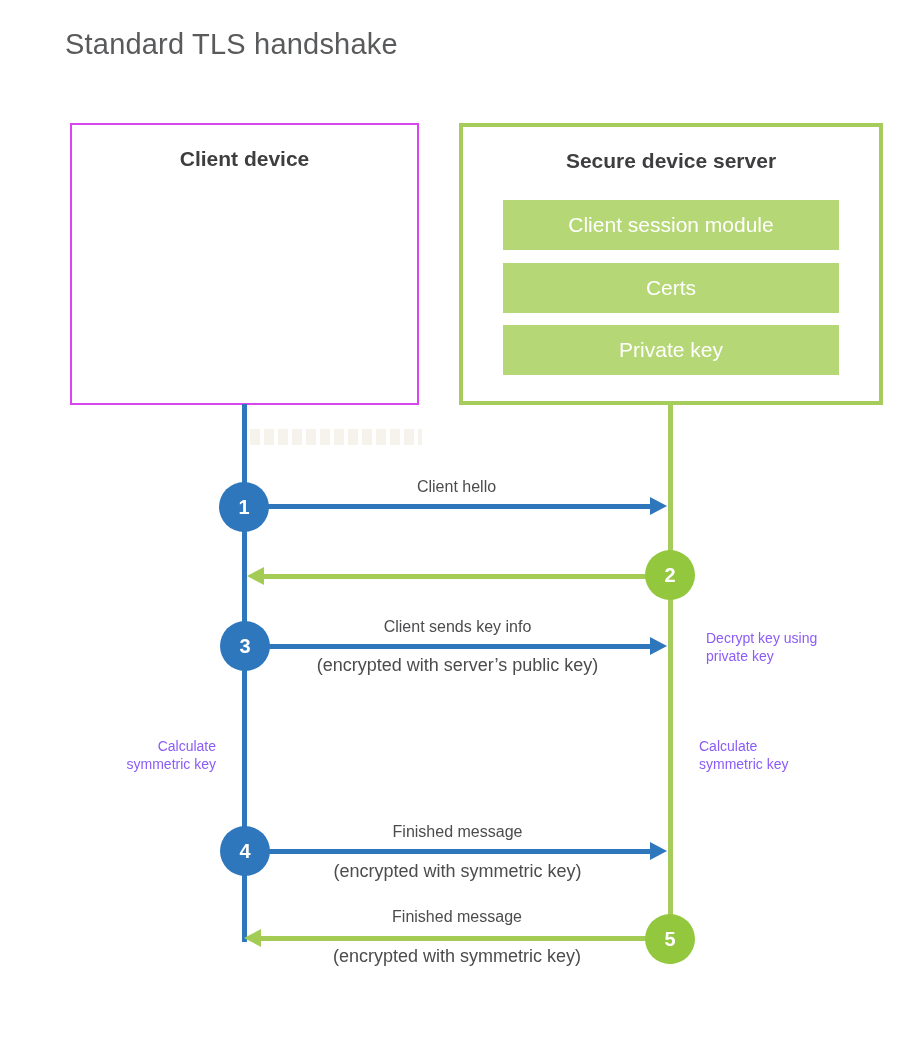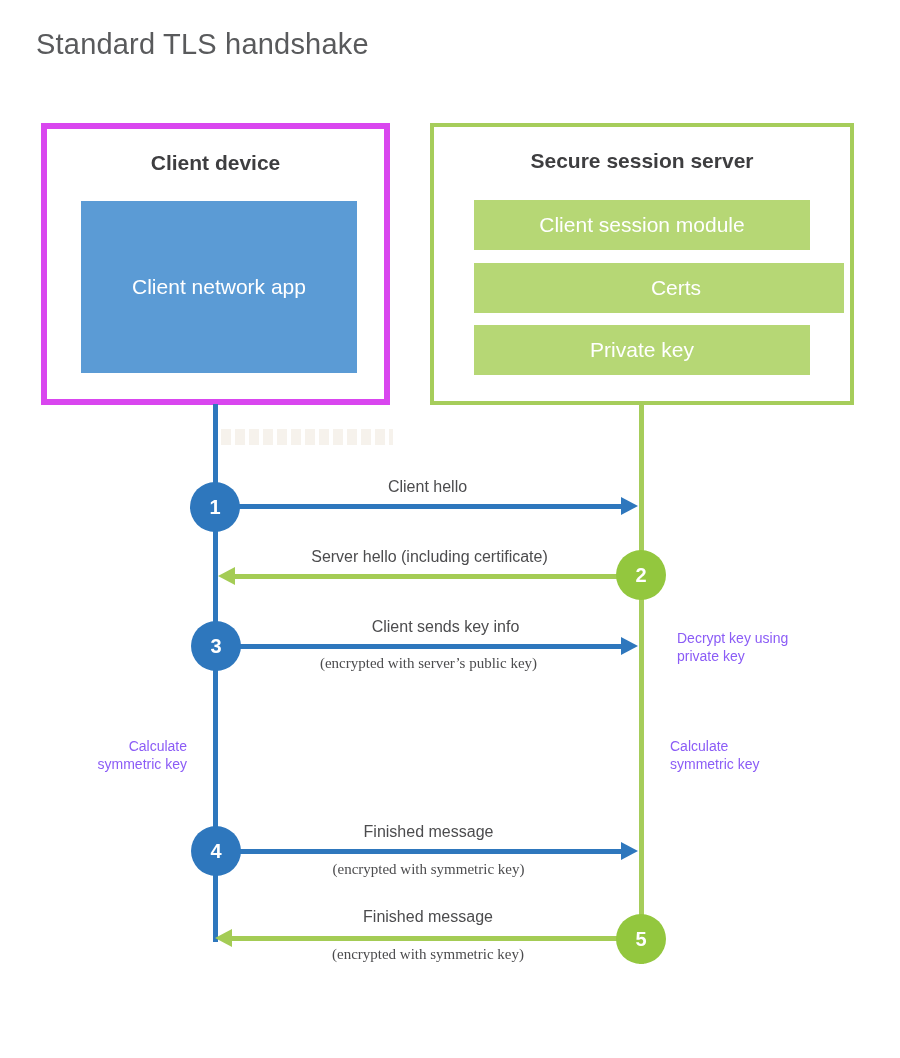--- a/index.html
+++ b/index.html
@@ -4,52 +4,52 @@
 <style>
   html, body { margin: 0; padding: 0; background: #ffffff; }
   .canvas {
     position: relative;
     width: 900px;
     height: 1058px;
     background: #ffffff;
     font-family: "Liberation Sans", sans-serif;
     overflow: hidden;
   }
-  .abs { position: absolute; }
+  .abs { position: absolute; margin-left: 29px; }
 
   
   .diagram-title {
     left: 36px; top: 28px;
     font-size: 29px;
     font-weight: 300;
     color: #595a5c;
     letter-spacing: 0.2px;
   }
 
   
   .actor-box { box-sizing: border-box; background: #ffffff; }
-  .client-box { left: 41px; top: 123px; width: 349px; height: 282px; border: 6px solid #d946ef; }
+  .client-box { left: 41px; top: 123px; width: 349px; height: 282px; border: 2px solid #d946ef; }
   .server-box { left: 430px; top: 123px; width: 424px; height: 282px; border: 4px solid #a6cd5b; }
   .box-title {
     position: absolute; left: 0; top: 22px; width: 100%;
     text-align: center; font-size: 21px; font-weight: 700; color: #3e3e40;
   }
   .client-module {
     position: absolute; left: 34px; top: 72px; width: 276px; height: 172px;
     background: #5b9bd5; color: #ffffff; font-size: 21px;
     display: flex; align-items: center; justify-content: center; text-align: center;
   }
   .client-module span { display: block; width: 220px; line-height: 1.55; }
   .server-bar {
     position: absolute; left: 40px; width: 336px; height: 50px;
     background: #b6d775; color: #ffffff; font-size: 21px;
     display: flex; align-items: center; justify-content: center; text-align: center;
   }
   .bar1 { top: 73px; }
-  .bar2 { top: 136px; padding-left: 34px; }
+  .bar2 { top: 136px; }
   .bar3 { top: 198px; }
 
   
   .lifeline { width: 5px; }
   .lifeline-blue  { left: 213px; top: 404px; height: 538px; background: #2e77bd; }
   .lifeline-green { left: 639px; top: 404px; height: 560px; background: #a6cd5b; }
 
   
   .faint-dashes {
     left: 221px; top: 429px; width: 172px; height: 16px;
@@ -84,24 +84,24 @@
   .circle-blue  { background: #2e77bd; }
   .circle-green { background: #93c73e; }
   .c1 { left: 190px; top: 482px; }
   .c2 { left: 616px; top: 550px; }
   .c3 { left: 191px; top: 621px; }
   .c4 { left: 191px; top: 826px; }
   .c5 { left: 616px; top: 914px; }
 
   
   .msg-label { text-align: center; font-size: 16px; color: #4c4c4e; }
-  .msg-sub   { text-align: center; font-size: 15px; color: #4c4c4e; font-family: Liberation Serif, serif; }
+  .msg-sub   { text-align: center; font-size: 18px; color: #4c4c4e; }
   .l1  { left: 217px; top: 478px; width: 421px; }
   .l2  { left: 218px; top: 548px; width: 423px; }
-  .l3a { left: 236px; top: 618px; width: 419px; }
+  .l3a { left: 219px; top: 618px; width: 419px; }
   .l3b { left: 219px; top: 655px; width: 419px; }
   .l4a { left: 219px; top: 823px; width: 419px; }
   .l4b { left: 219px; top: 861px; width: 419px; }
   .l5a { left: 215px; top: 908px; width: 426px; }
   .l5b { left: 215px; top: 946px; width: 426px; }
 
   
   .side-note { font-size: 14px; line-height: 17.5px; color: #8b5cf6; white-space: pre-line; }
   .note-decrypt    { left: 677px; top: 630px; width: 140px; text-align: left; }
   .note-calc-left  { left: 70px;  top: 738px; width: 117px; text-align: right; }
@@ -109,27 +109,24 @@
 </style>
 </head>
 <body>
 
 <div class="canvas">
 
   <div class="abs diagram-title">Standard TLS handshake</div>
 
   <div class="abs actor-box client-box">
     <div class="box-title">Client device</div>
-    <div class="client-module">
-      <span>Client network app</span>
-    </div>
   </div>
 
   <div class="abs actor-box server-box">
-    <div class="box-title">Secure session server</div>
+    <div class="box-title">Secure device server</div>
     <div class="server-bar bar1">
       <span>Client session module</span>
     </div>
     <div class="server-bar bar2">
       <span>Certs</span>
     </div>
     <div class="server-bar bar3">
       <span>Private key</span>
     </div>
   </div>
@@ -142,21 +139,20 @@
   <div class="abs arrow arrow-blue arrow-right a1">
     <div class="shaft"></div>
     <div class="head"></div>
   </div>
   <div class="abs msg-label l1">Client hello</div>
 
   <div class="abs arrow arrow-green arrow-left a2">
     <div class="shaft"></div>
     <div class="head"></div>
   </div>
-  <div class="abs msg-label l2">Server hello (including certificate)</div>
 
   <div class="abs arrow arrow-blue arrow-right a3">
     <div class="shaft"></div>
     <div class="head"></div>
   </div>
   <div class="abs msg-label l3a">Client sends key info</div>
   <div class="abs msg-sub l3b">(encrypted with server’s public key)</div>
 
   <div class="abs arrow arrow-blue arrow-right a4">
     <div class="shaft"></div>

